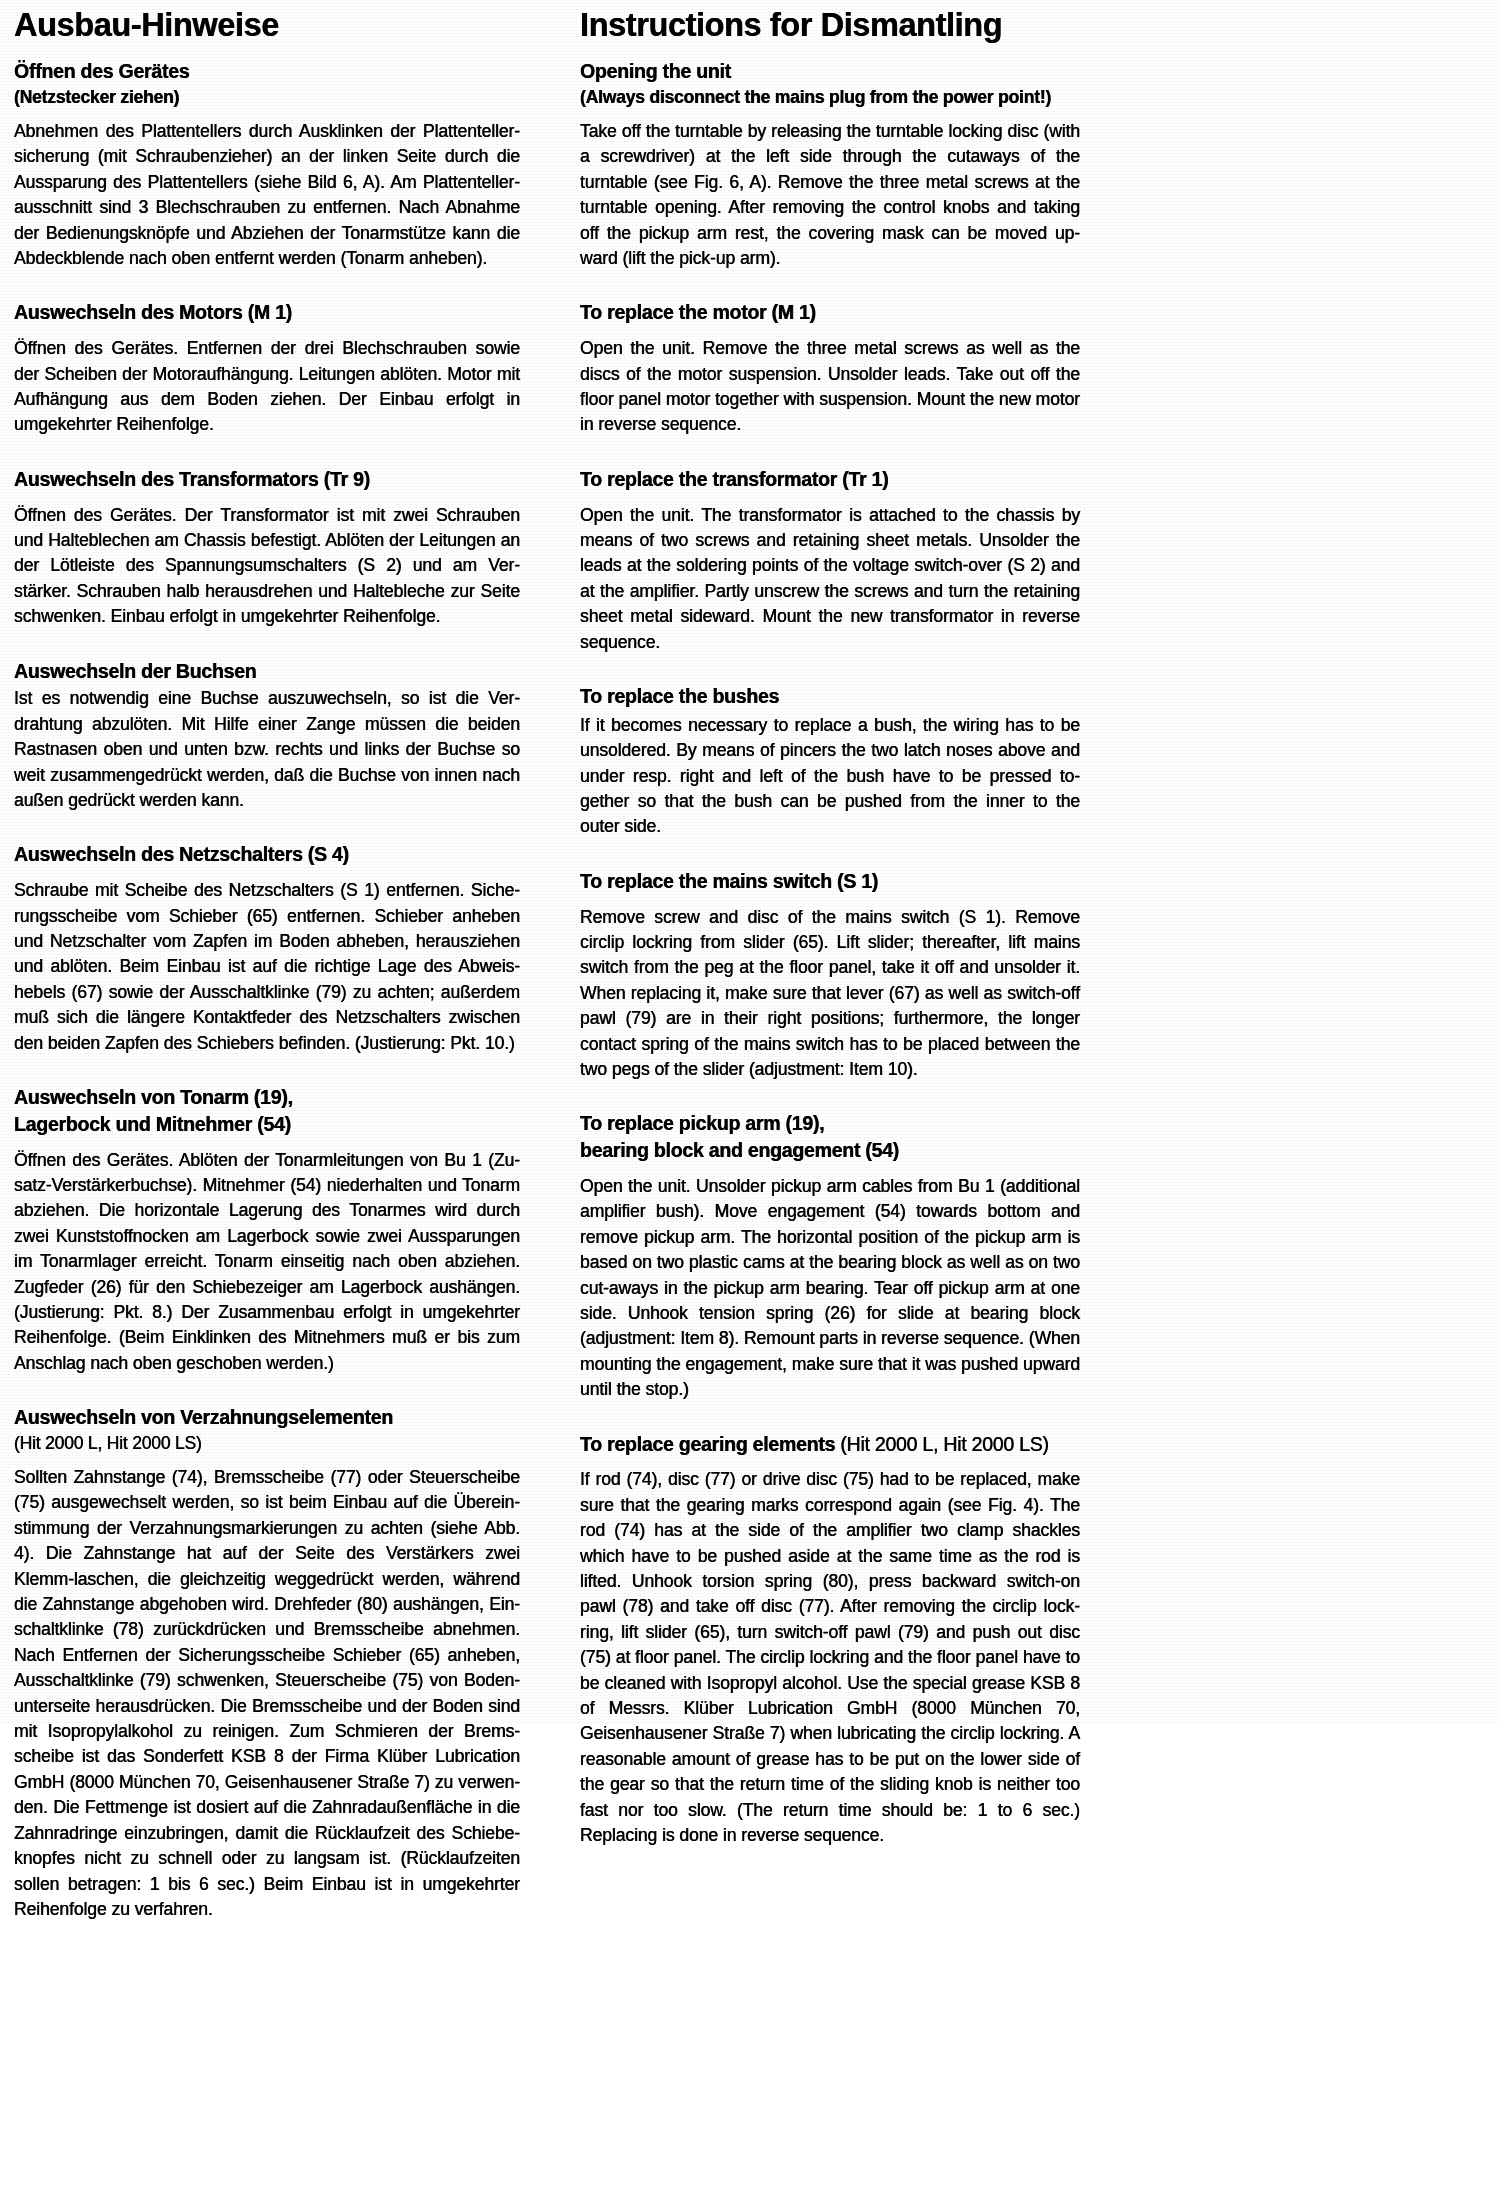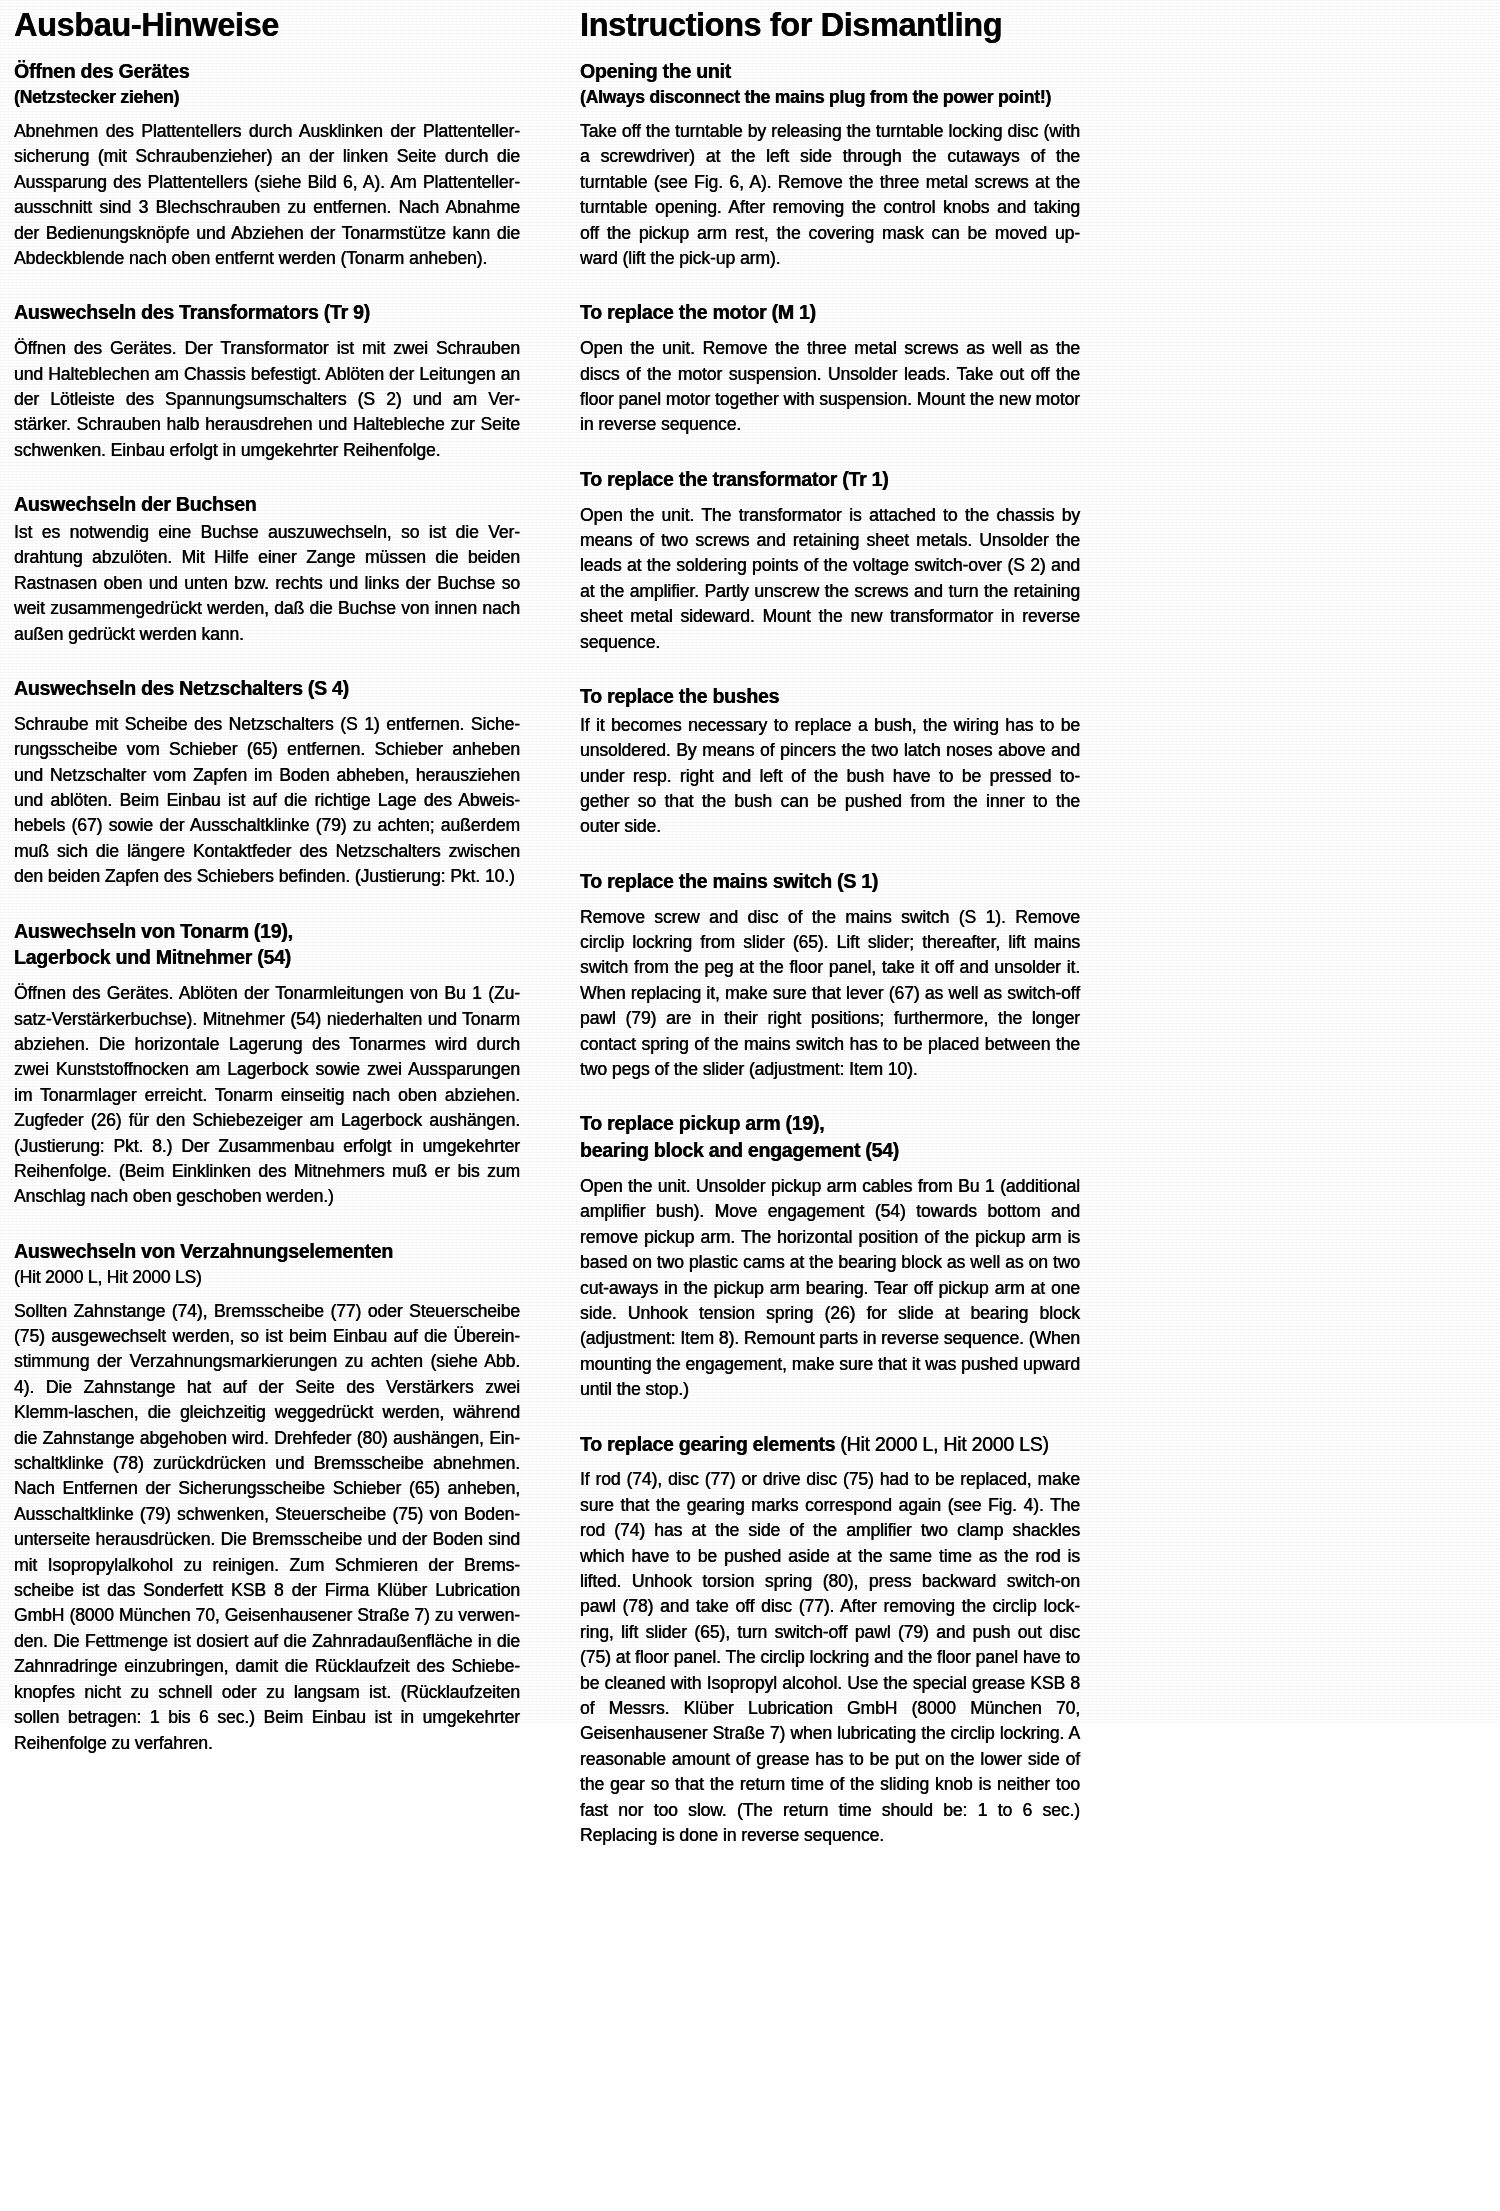--- a/index.html
+++ b/index.html
@@ -100,20 +100,24 @@
   <div class="column left">
     <div class="inner">
       <h1 class="doc-title ink">Ausbau-Hinweise</h1>
 
       <div class="section">
         <h2 class="sec-title ink">Öffnen des Gerätes</h2>
         <div class="sec-subtitle ink">(Netzstecker ziehen)</div>
         <p class="body ink">Abnehmen des Plattentellers durch Ausklinken der Plattenteller-sicherung (mit Schraubenzieher) an der linken Seite durch die Aussparung des Plattentellers (siehe Bild 6, A). Am Plattenteller-ausschnitt sind 3 Blechschrauben zu entfernen. Nach Abnahme der Bedienungsknöpfe und Abziehen der Tonarmstütze kann die Abdeckblende nach oben entfernt werden (Tonarm anheben).</p>
       </div>
 
+      <div class="section">
+        <h2 class="sec-title ink" style="margin-bottom:11px">Auswechseln des Motors (M 1)</h2>
+        <p class="body ink">Öffnen des Gerätes. Entfernen der drei Blechschrauben sowie der Scheiben der Motoraufhängung. Leitungen ablöten. Motor mit Aufhängung aus dem Boden ziehen. Der Einbau erfolgt in umgekehrter Reihenfolge.</p>
+      </div>
 
       <div class="section">
         <h2 class="sec-title ink" style="margin-bottom:11px">Auswechseln des Transformators (Tr 9)</h2>
         <p class="body ink">Öffnen des Gerätes. Der Transformator ist mit zwei Schrauben und Halteblechen am Chassis befestigt. Ablöten der Leitungen an der Lötleiste des Spannungsumschalters (S 2) und am Ver-stärker. Schrauben halb herausdrehen und Haltebleche zur Seite schwenken. Einbau erfolgt in umgekehrter Reihenfolge.</p>
       </div>
 
       <div class="section">
         <h2 class="sec-title ink" style="">Auswechseln der Buchsen</h2>
         <p class="body ink">Ist es notwendig eine Buchse auszuwechseln, so ist die Ver-drahtung abzulöten. Mit Hilfe einer Zange müssen die beiden Rastnasen oben und unten bzw. rechts und links der Buchse so weit zusammengedrückt werden, daß die Buchse von innen nach außen gedrückt werden kann.</p>
       </div>

